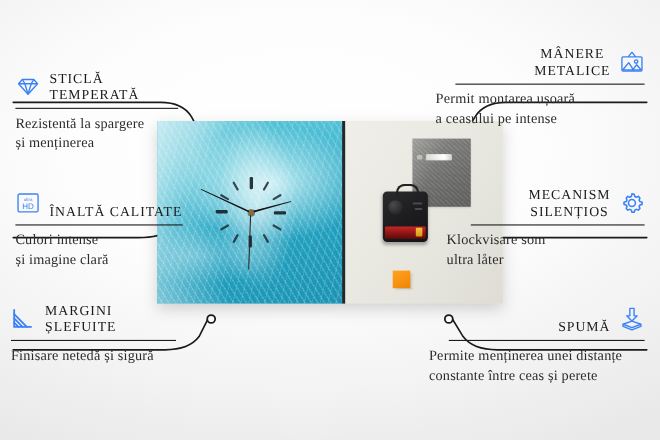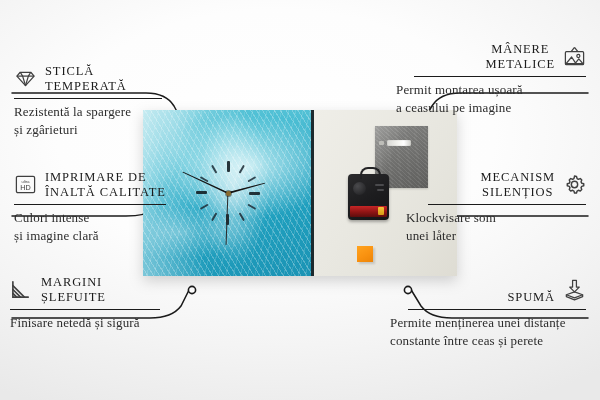--- a/index.html
+++ b/index.html
@@ -91,21 +91,21 @@
   
   .callout{position:absolute;}
   .callout .head{display:flex;align-items:center;gap:8px;}
   .callout.right .head{justify-content:flex-end;}
   .title{font-size:12.5px;letter-spacing:.9px;color:#1b1b1b;line-height:1.18;
     text-transform:uppercase;font-weight:400;}
   .callout.right .title{text-align:center;}
   .rule{height:1.5px;background:#1b1b1b;margin:4px 0 4px 0;}
   .sub{font-size:13px;color:#2c2c2c;line-height:1.35;letter-spacing:.15px;}
   .callout.right .sub{text-align:left;}
-  .ico{width:23px;height:23px;flex:0 0 23px;color:#404040;}
+  .ico{width:23px;height:23px;flex:0 0 23px;color:#3b82f6;}
   .ico svg{display:block;width:23px;height:23px;}
 </style>
 </head>
 <body>
 
 <div class="stage">
 
   <svg class="lines" viewBox="0 0 600 400">
     <g fill="none" stroke="#1b1b1b" stroke-width="1.5" stroke-linecap="round">
       <path d="M12,93 L146,93 Q166,93 174,106 L181,119"></path>
@@ -196,35 +196,35 @@
             <path d="M6.5 5.5 L9 9.5 L12 19.5"></path>
             <path d="M17.5 5.5 L15 9.5 L12 19.5"></path>
         </svg>
       </span>
       <span class="title">
         <span>STICLĂ</span><br><span>TEMPERATĂ</span>
       </span>
     </div>
     <div class="rule" style="width:148px"></div>
     <div class="sub">
-      <span>Rezistentă la spargere</span><br><span>și zgârieturi</span>
+      <span>Rezistentă la spargere</span><br><span>și menținerea</span>
     </div>
   </div>
 
   <div class="callout left" style="left:14px;top:170px;width:180px;">
     <div class="head">
       <span class="ico">
         <svg viewBox="0 0 24 24" fill="none" stroke="currentColor" stroke-width="1.3">
           <rect x="2.5" y="3.5" width="19" height="17" rx="1.5"></rect>
           <text x="12" y="10.2" font-size="4.2" fill="currentColor" stroke="none" text-anchor="middle" font-family="Liberation Sans, sans-serif">ultra</text>
           <text x="12" y="17.4" font-size="7.6" fill="currentColor" stroke="none" text-anchor="middle" font-family="Liberation Sans, sans-serif">HD</text>
         </svg>
       </span>
       <span class="title">
-        <span>IMPRIMARE DE</span><br><span>ÎNALTĂ CALITATE</span>
+        <br><span>ÎNALTĂ CALITATE</span>
       </span>
     </div>
     <div class="rule" style="width:152px"></div>
     <div class="sub">
       <span>Culori intense</span><br><span>și imagine clară</span>
     </div>
   </div>
 
   <div class="callout left" style="left:10px;top:275px;width:175px;">
     <div class="head">
@@ -256,39 +256,39 @@
           <rect x="2.5" y="7" width="19" height="13.5" rx="1"></rect>
           <path d="M12 2.5 L8.5 7 M12 2.5 L15.5 7"></path>
           <circle cx="16" cy="11.5" r="1.6"></circle>
           <path d="M3.2 19.5 L9 12.5 L13.5 19.5 Z"></path>
           <path d="M12.5 19.5 L16.5 14.5 L20.8 19.5 Z"></path>
         </svg>
       </span>
     </div>
     <div class="rule" style="width:172px;margin-left:auto"></div>
     <div class="sub">
-      <span>Permit montarea ușoară</span><br><span>a ceasului pe imagine</span>
+      <span>Permit montarea ușoară</span><br><span>a ceasului pe intense</span>
     </div>
   </div>
 
   <div class="callout right" style="right:14px;top:170px;width:180px;font-family:Liberation Serif, serif;">
     <div class="head">
       <span class="title">
         <span>MECANISM</span><br><span>SILENȚIOS</span>
       </span>
       <span class="ico">
         <svg viewBox="0 0 24 24" fill="none" stroke="currentColor" stroke-width="1.5" stroke-linejoin="round">
           <path d="M12 3.2 l2.1 .5 .6 2.1 1.3 .75 2.05-.75 1.5 1.5 -.75 2.05 .75 1.3 2.1 .6 0 2.1 -2.1 .6 -.75 1.3 .75 2.05 -1.5 1.5 -2.05-.75 -1.3 .75 -.6 2.1 -2.1 0 -.6-2.1 -1.3-.75 -2.05 .75 -1.5-1.5 .75-2.05 -.75-1.3 -2.1-.6 0-2.1 2.1-.6 .75-1.3 -.75-2.05 1.5-1.5 2.05 .75 1.3-.75 .6-2.1 Z"></path>
           <circle cx="12" cy="12" r="3.3"></circle>
         </svg>
       </span>
     </div>
     <div class="rule" style="width:158px;margin-left:auto"></div>
     <div class="sub">
-      <span>Klockvisare som</span><br><span>unei låter</span>
+      <span>Klockvisare som</span><br><span>ultra låter</span>
     </div>
   </div>
 
   <div class="callout right" style="right:14px;top:275px;width:196px;">
     <div class="head">
       <span class="title">
         <br><span>SPUMĂ</span>
       </span>
       <span class="ico">
         <svg viewBox="0 0 24 24" fill="none" stroke="currentColor" stroke-width="1.3" stroke-linejoin="round">

